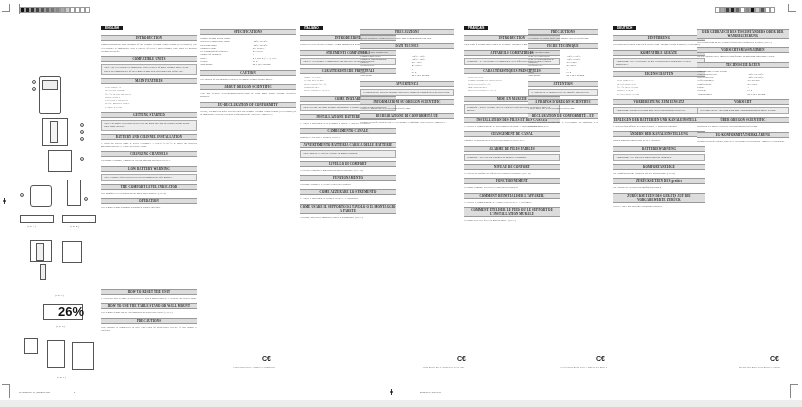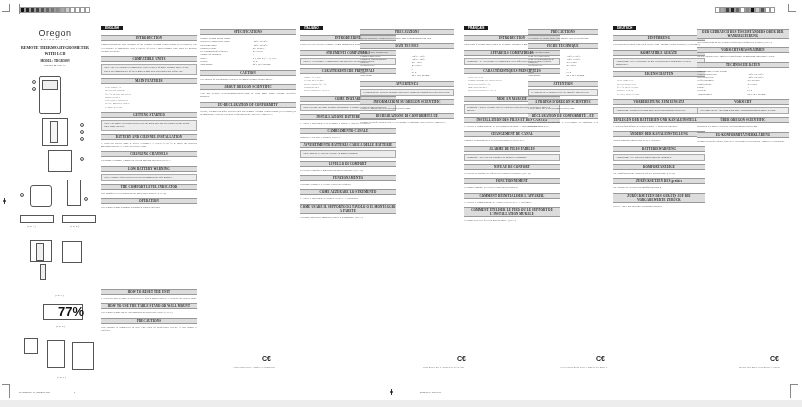--- a/index.html
+++ b/index.html
@@ -75,27 +75,20 @@
       <span style="background:#555"></span>
       <span style="background:#fff"></span>
       <span style="background:#fff"></span>
   </div>
   <div class="crop" style="left:2px;top:4px;border-width:0 0.6px 0.6px 0"></div>
   <div class="crop" style="left:12px;top:4px;border-width:0 0.6px 0 0;height:10px"></div>
   <div class="crop" style="left:788px;top:4px;border-width:0 0 0.6px 0.6px"></div>
   <div class="crop" style="left:2px;top:384px;border-width:0.6px 0.6px 0 0;height:14px"></div>
   <div class="crop" style="left:790px;top:384px;border-width:0.6px 0 0 0.6px;height:14px"></div>
 
-  <div class="cover">
-    <div class="logo">Oregon</div>
-    <div class="logo-sub">SCIENTIFIC</div>
-    <div class="cover-title">REMOTE THERMO-HYGROMETER WITH LCD</div>
-    <div class="cover-model">MODEL : THGR500N</div>
-    <div class="cover-manual">USER'S MANUAL</div>
-  </div>
 
   <div>
     <div class="fig" style="left:39px;top:76px;width:22px;height:38px;border-radius:2px"></div>
     <div class="fig" style="left:42px;top:80px;width:16px;height:10px;background:#eee"></div>
     <div class="callout" style="left:32px;top:80px">1</div>
     <div class="callout" style="left:32px;top:87px">2</div>
   </div>
   <div>
     <div class="fig" style="left:42px;top:118px;width:26px;height:28px"></div>
     <div class="fig" style="left:50px;top:121px;width:8px;height:22px;background:#f4f4f4"></div>
@@ -122,21 +115,21 @@
   </div>
   <div>
     <div class="fig" style="left:30px;top:240px;width:22px;height:22px"></div>
     <div class="fig" style="left:36px;top:243px;width:8px;height:18px;background:#f0f0f0"></div>
     <div class="fig" style="left:62px;top:241px;width:20px;height:22px"></div>
     <div class="fig" style="left:40px;top:264px;width:6px;height:16px;background:#eee"></div>
     <div class="fig-label" style="left:55px;top:294px">( FIG C )</div>
   </div>
   <div>
     <div class="fig" style="left:43px;top:304px;width:40px;height:16px"></div>
-    <div class="lcd-big" style="left:58px;top:304px">77%</div>
+    <div class="lcd-big" style="left:58px;top:304px">26%</div>
     <div class="fig-label" style="left:56px;top:325px">( FIG D )</div>
   </div>
   <div>
     <div class="fig" style="left:24px;top:338px;width:14px;height:16px"></div>
     <div class="fig" style="left:47px;top:340px;width:18px;height:28px"></div>
     <div class="fig" style="left:72px;top:342px;width:22px;height:28px"></div>
     <div class="fig-label" style="left:57px;top:376px">( FIG E )</div>
   </div>
 
   <div class="col" style="left:101px">

